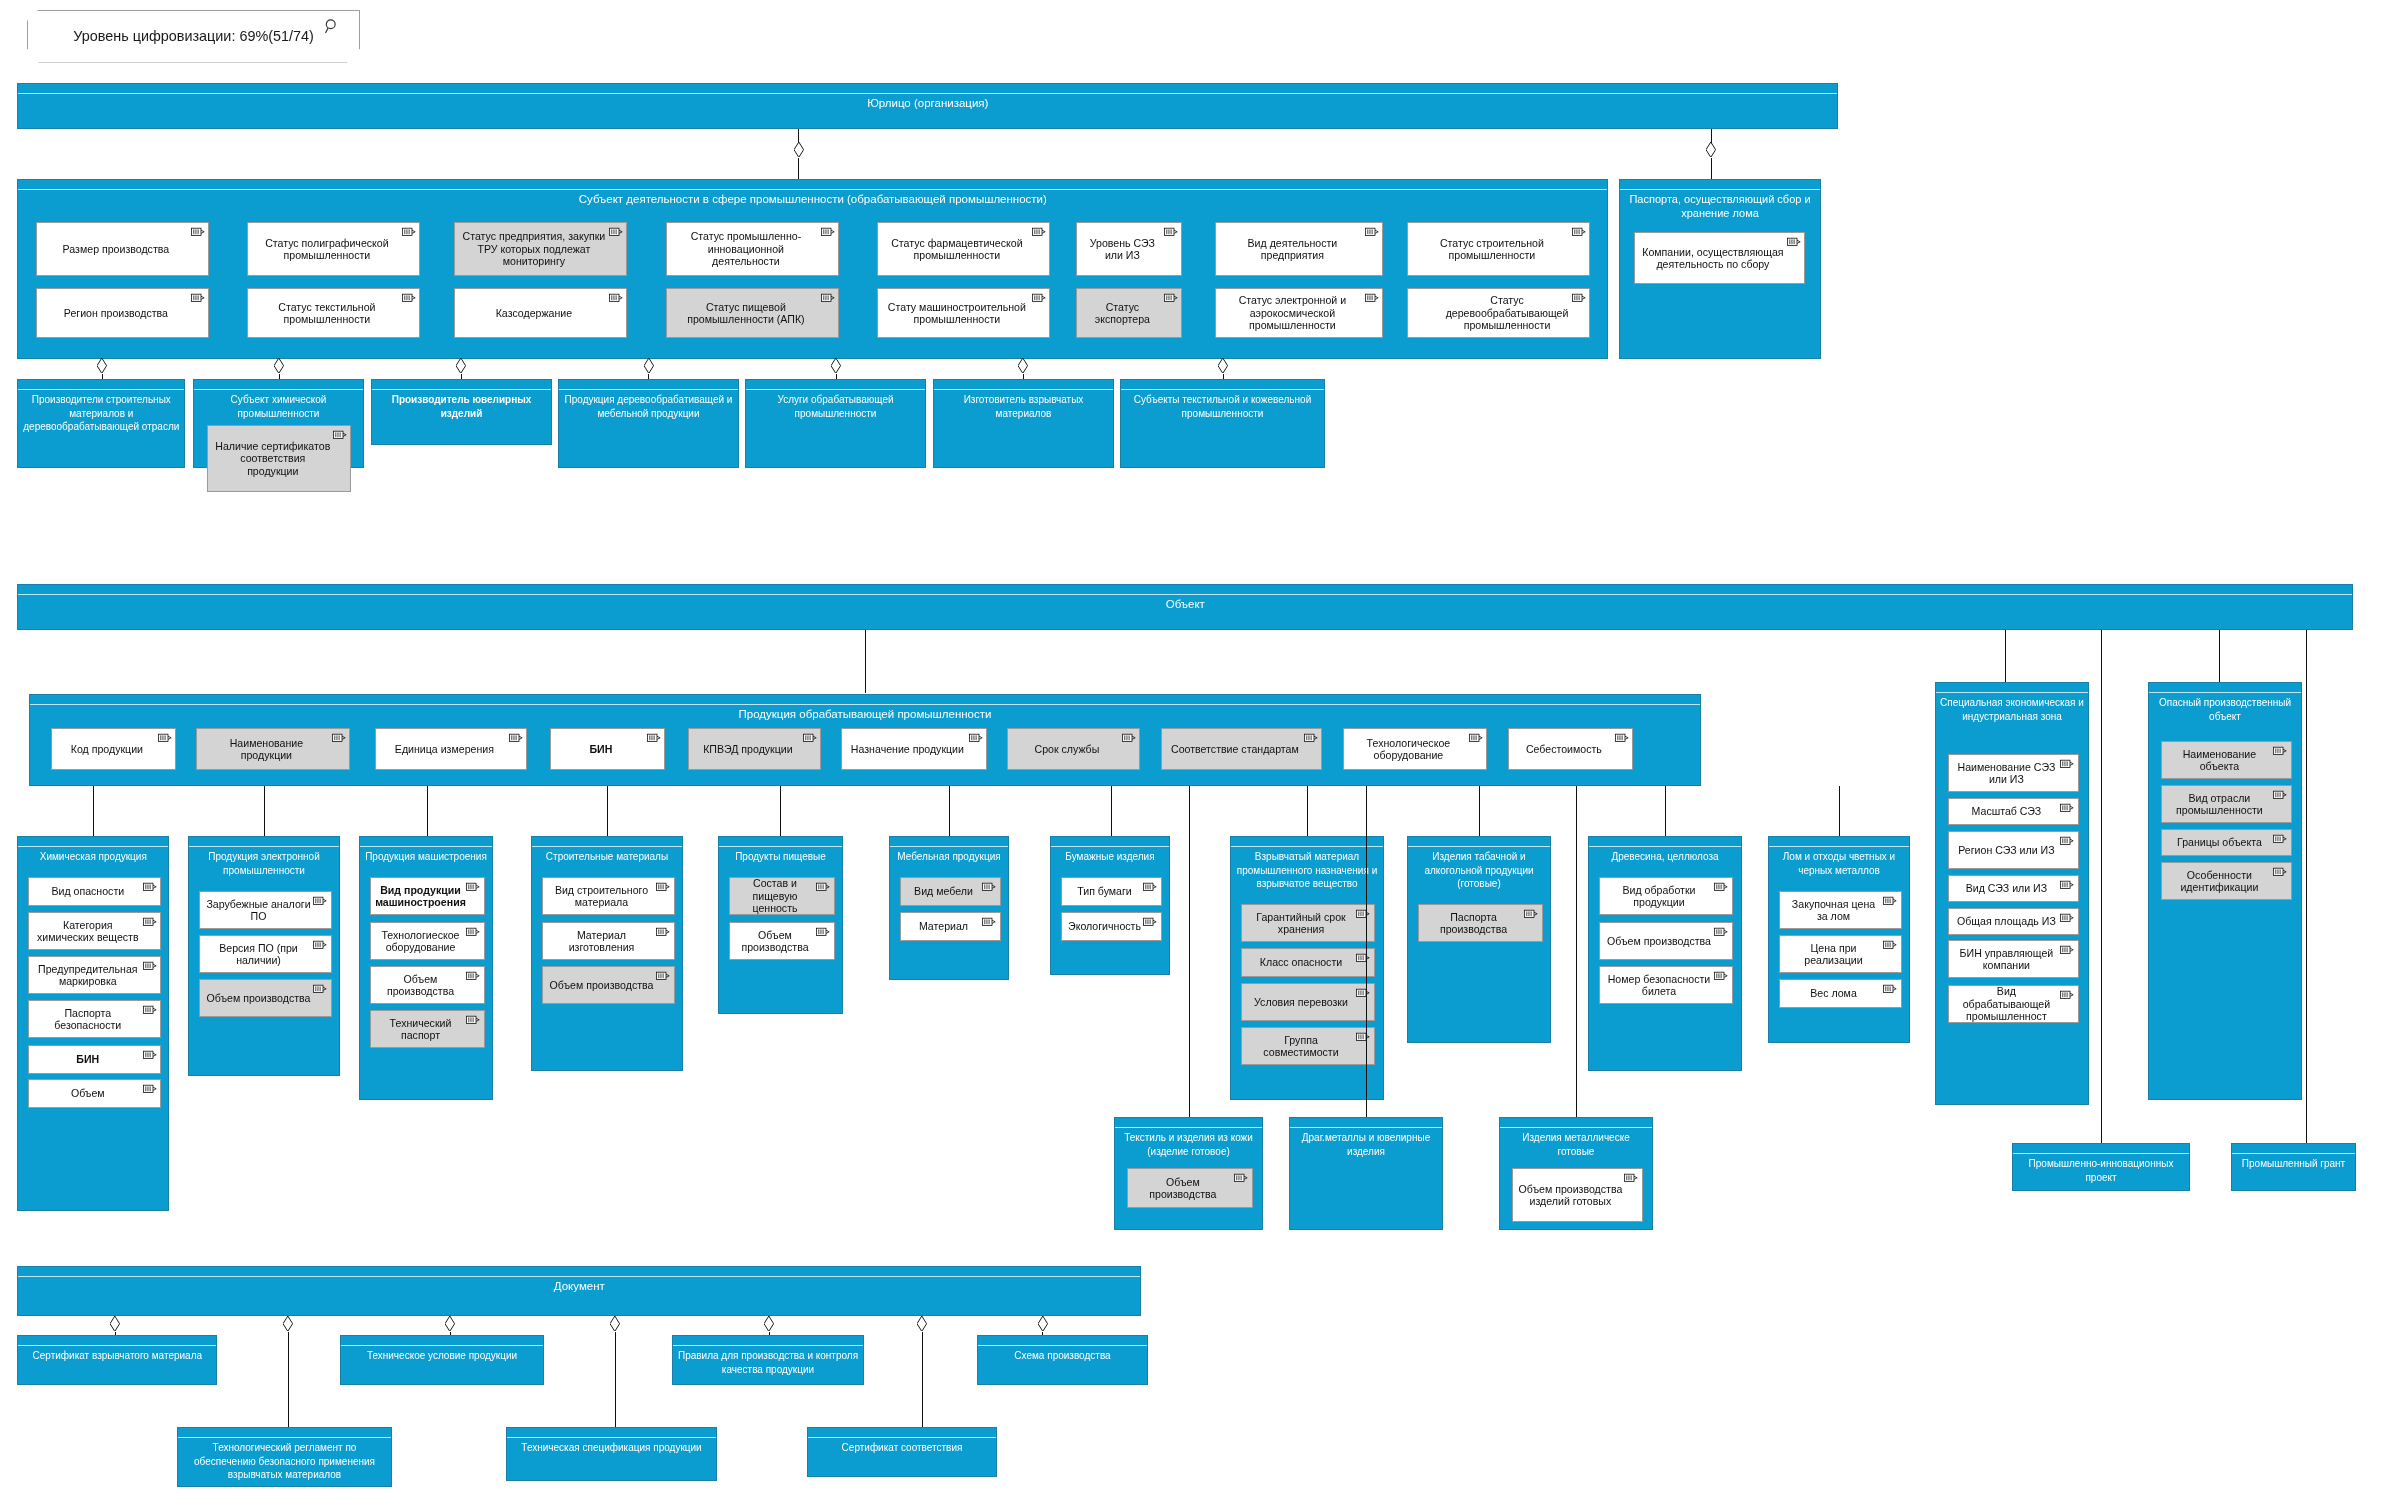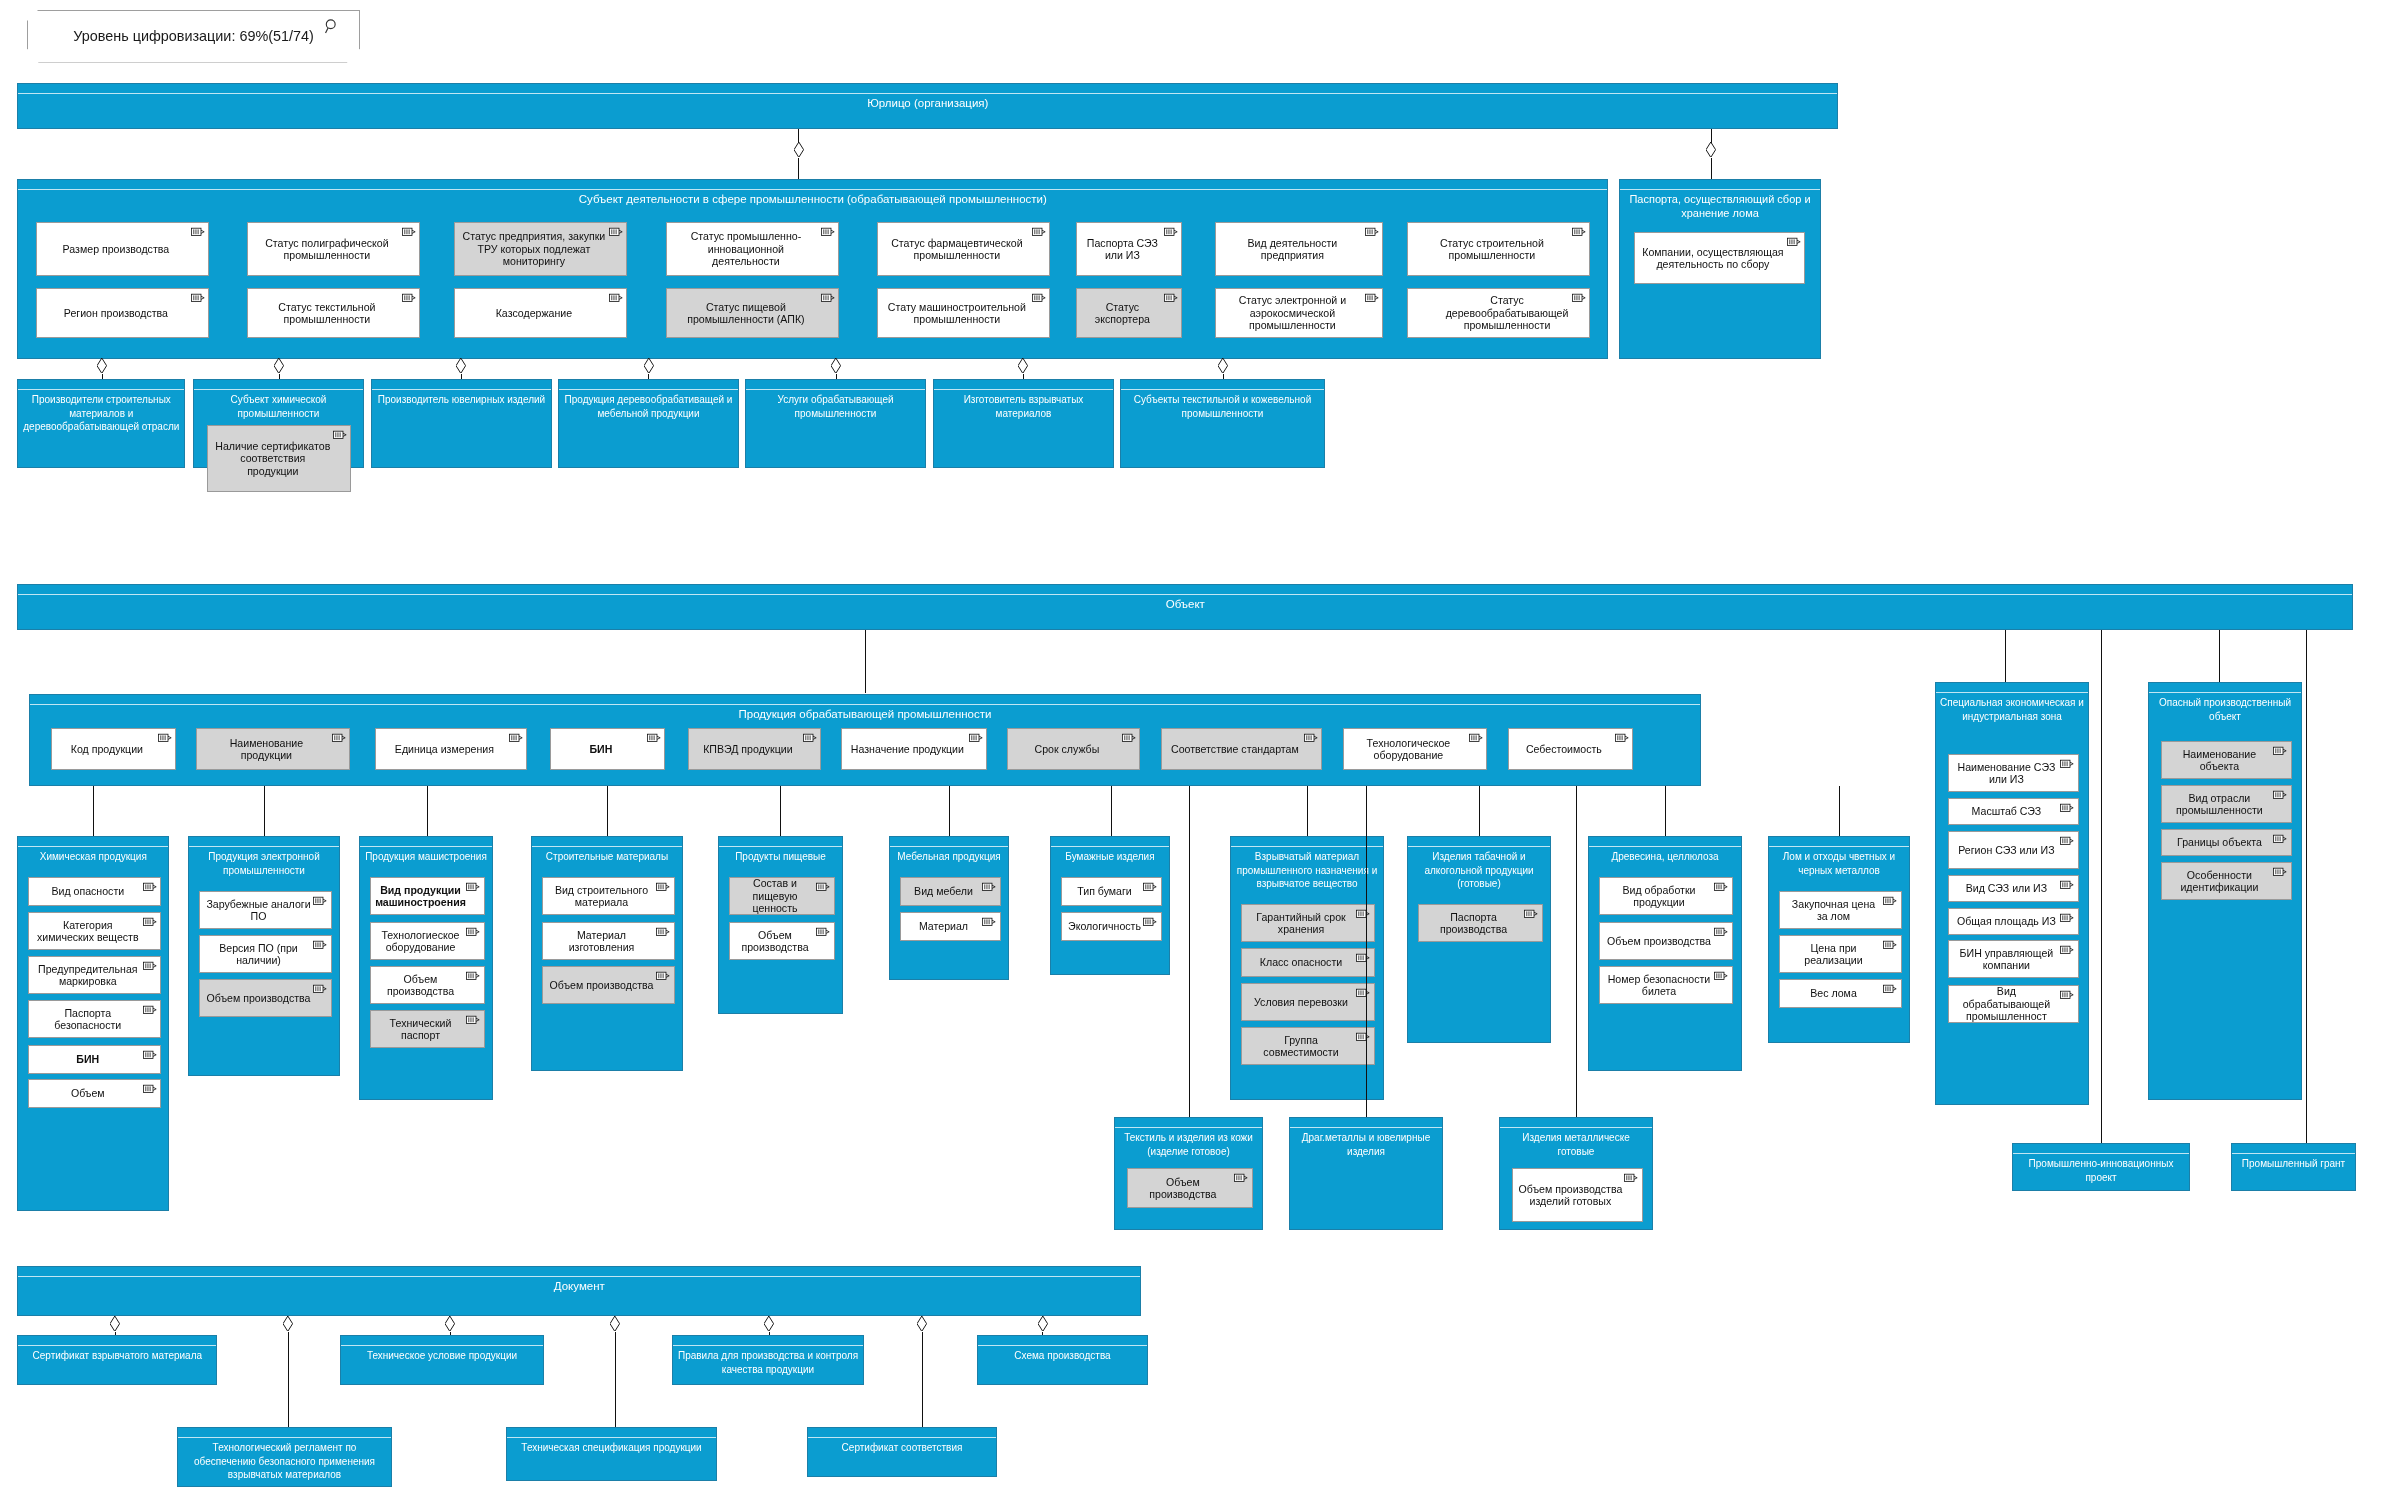--- a/index.html
+++ b/index.html
@@ -114,21 +114,21 @@
         <span>Статус фармацевтической промышленности</span>
         <svg class="keyico" viewBox="0 0 18 12">
           <rect x="0.5" y="1.5" width="12" height="9" fill="#fff" stroke="#111"></rect>
           <line x1="3.5" y1="3" x2="3.5" y2="9" stroke="#111"></line>
           <line x1="6.2" y1="3" x2="6.2" y2="9" stroke="#111"></line>
           <line x1="8.9" y1="3" x2="8.9" y2="9" stroke="#111"></line>
           <path d="M12.5 4 L16.5 6 L12.5 8" fill="none" stroke="#111"></path>
         </svg>
       </div>
       <div class="attr" style="left: 1076px; top: 222px; width: 106px; height: 54px;">
-        <span>Паспорта СЭЗ или ИЗ</span>
+        <span>Уровень СЭЗ или ИЗ</span>
         <svg class="keyico" viewBox="0 0 18 12">
           <rect x="0.5" y="1.5" width="12" height="9" fill="#fff" stroke="#111"></rect>
           <line x1="3.5" y1="3" x2="3.5" y2="9" stroke="#111"></line>
           <line x1="6.2" y1="3" x2="6.2" y2="9" stroke="#111"></line>
           <line x1="8.9" y1="3" x2="8.9" y2="9" stroke="#111"></line>
           <path d="M12.5 4 L16.5 6 L12.5 8" fill="none" stroke="#111"></path>
         </svg>
       </div>
       <div class="attr" style="left: 1215px; top: 222px; width: 168px; height: 54px;">
         <span>Вид деятельности предприятия</span>
@@ -271,21 +271,21 @@
             <line x1="6.2" y1="3" x2="6.2" y2="9" stroke="#111"></line>
             <line x1="8.9" y1="3" x2="8.9" y2="9" stroke="#111"></line>
             <path d="M12.5 4 L16.5 6 L12.5 8" fill="none" stroke="#111"></path>
           </svg>
         </div>
       </div>
       <svg class="dia" viewBox="0 0 10 16" style="left: 456px; top: 358px;">
         <polygon points="5,0 10,8 5,16 0,8" fill="#fff" stroke="#111"></polygon>
       </svg>
       <div class="vline" style="left: 461px; top: 374px; height: 5.8px;"></div>
-      <div class="ent" style="left: 371px; top: 379px; width: 181px; height: 89px;">
+      <div class="ent" style="left: 371px; top: 379px; width: 181px; height: 66px; font-weight: bold;">
         <div class="ent-title" style="font-size: 10px;">Производитель ювелирных изделий</div>
       </div>
       <svg class="dia" viewBox="0 0 10 16" style="left: 644px; top: 358px;">
         <polygon points="5,0 10,8 5,16 0,8" fill="#fff" stroke="#111"></polygon>
       </svg>
       <div class="vline" style="left: 648px; top: 374px; height: 5.8px;"></div>
       <div class="ent" style="left: 558px; top: 379px; width: 181px; height: 89px;">
         <div class="ent-title" style="font-size: 10px;">Продукция деревообрабативащей и мебельной продукции</div>
       </div>
       <svg class="dia" viewBox="0 0 10 16" style="left: 831px; top: 358px;">

